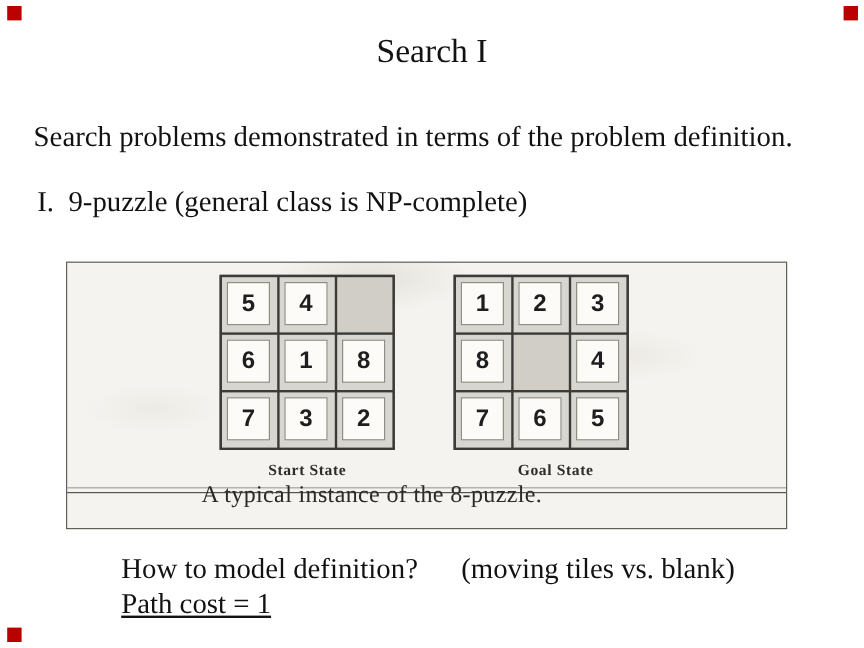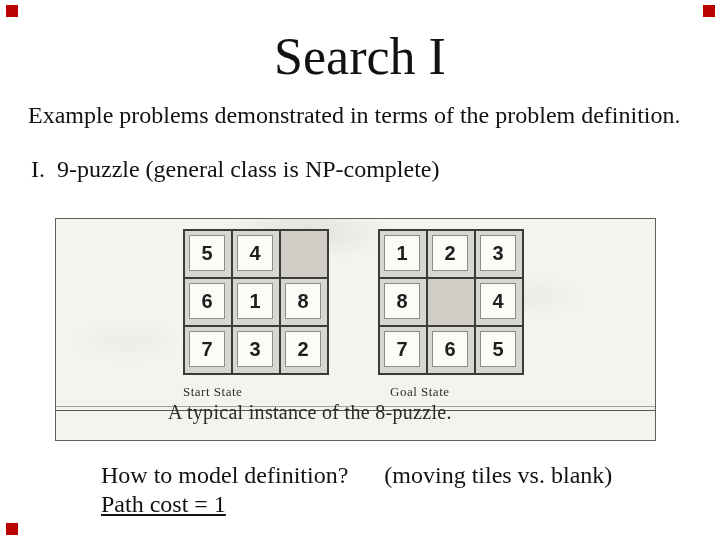--- a/index.html
+++ b/index.html
@@ -7,21 +7,21 @@
     position:relative; width:720px; height:540px; background:#ffffff;
     font-family:"Liberation Serif", serif; color:#121212; overflow:hidden;
   }
   .marker { position:absolute; width:12px; height:12px; background:#bb0000; }
   .marker-tl { left:6px;  top:5px; }
   .marker-tr { left:703px; top:5px; }
   .marker-bl { left:6px;  top:523px; }
 
   .title {
     position:absolute; top:28px; left:0; width:100%;
-    text-align:center; font-size:52px; line-height:1.12; white-space:pre;
+    text-align:center; font-size:28px; line-height:1.12; white-space:pre;
   }
   .intro {
     position:absolute; left:28px; top:102px; font-size:24px; white-space:pre;
   }
   .item-heading {
     position:absolute; left:31px; top:156px; font-size:24px; white-space:pre;
   }
 
   .figure {
     position:absolute; left:55px; top:218px; width:599px; height:221px;
@@ -46,22 +46,22 @@
   .cell.blank { background:#d0cec7; }
   .tile {
     position:absolute; left:4px; top:4px; width:34px; height:34px;
     background:#fcfbf7; border:1px solid #8f8d84;
     display:flex; align-items:center; justify-content:center;
     font-family:"Liberation Sans", sans-serif; font-weight:bold;
     font-size:20px; color:#1e1e1e;
   }
 
   .state-label {
-    position:absolute; top:165px; width:146px; 
-    font-weight:normal; font-size:13px; color:#2d2d2b; letter-spacing:0.5px;
+    position:absolute; top:165px; width:146px; text-align:center;
+    font-weight:bold; font-size:13px; color:#2d2d2b; letter-spacing:0.5px;
   }
   .label-start { left:127px; }
   .label-goal  { left:334px; }
 
   .separator {
     position:absolute; left:0; top:187px; width:100%; height:3px;
     border-top:1px solid #a3a29b; border-bottom:1px solid #54534e;
   }
   .caption {
     position:absolute; left:112px; top:182px; font-size:20px; color:#2b2b29;
@@ -80,21 +80,21 @@
 <body>
 
 <div class="slide">
 
   <div class="marker marker-tl" style="background: rgb(187, 0, 0);"></div>
   <div class="marker marker-tr" style="background: rgb(187, 0, 0);"></div>
   <div class="marker marker-bl" style="background: rgb(187, 0, 0);"></div>
 
   <div class="title">Search I</div>
 
-  <div class="intro">Example problems demonstrated in terms of the problem definition.</div>
+  <div class="intro">Search problems demonstrated in terms of the problem definition.</div>
 
   <div class="item-heading">I.  9-puzzle (general class is NP-complete)</div>
 
   <div class="figure">
 
     <div class="puzzle-grid grid-start">
         <div class="cell">
           <div class="tile">5</div>
         </div>
         <div class="cell">

